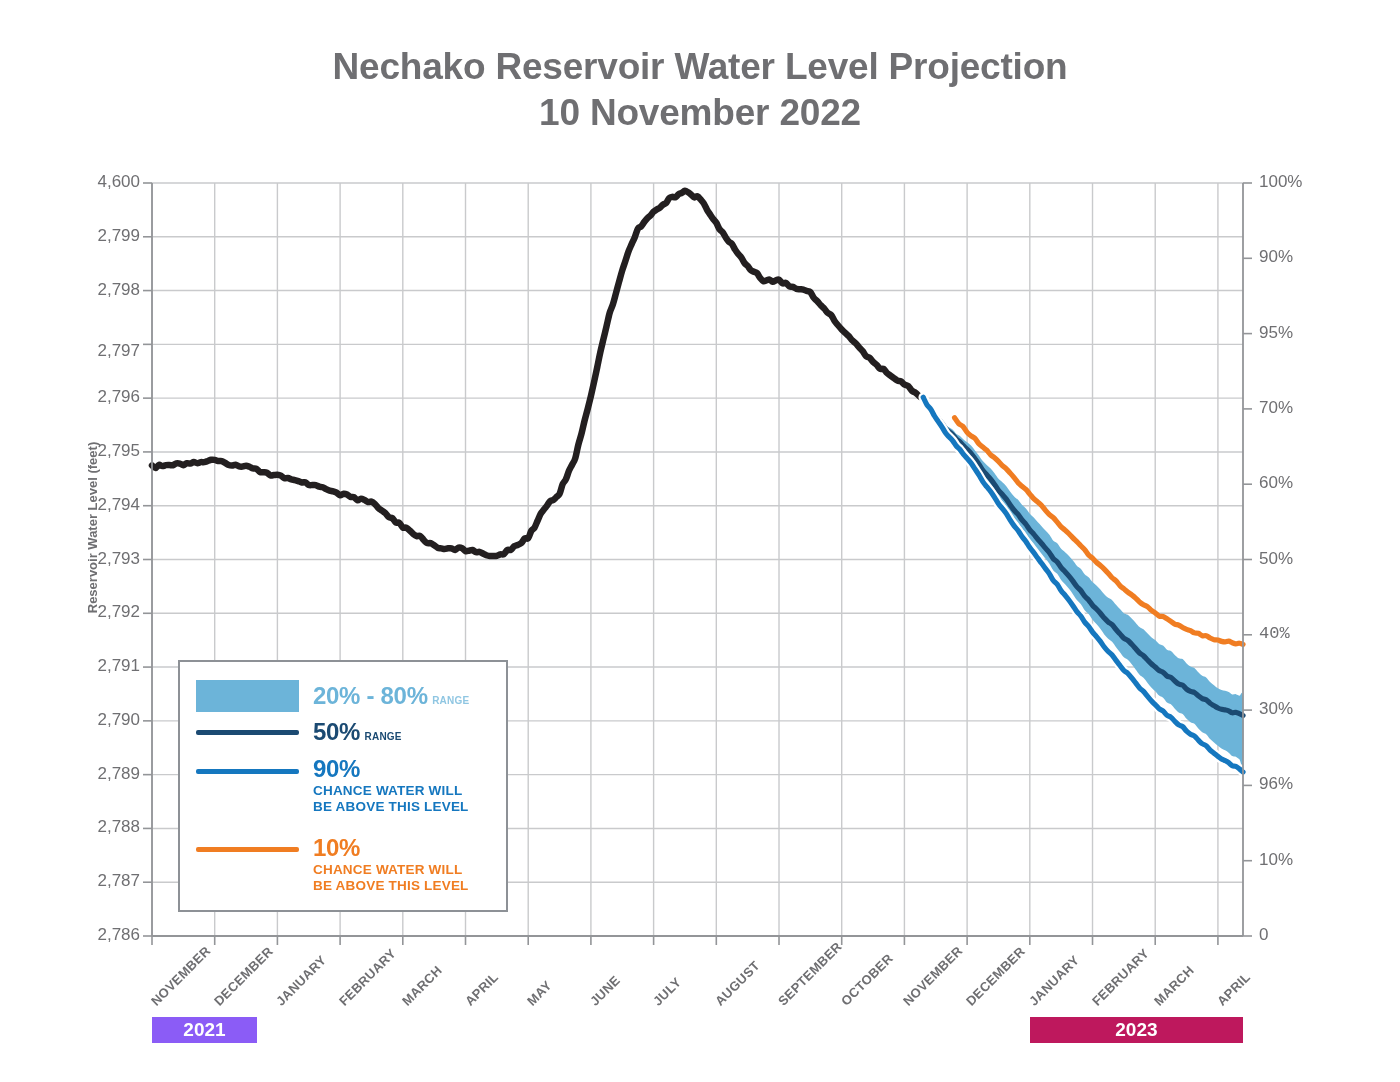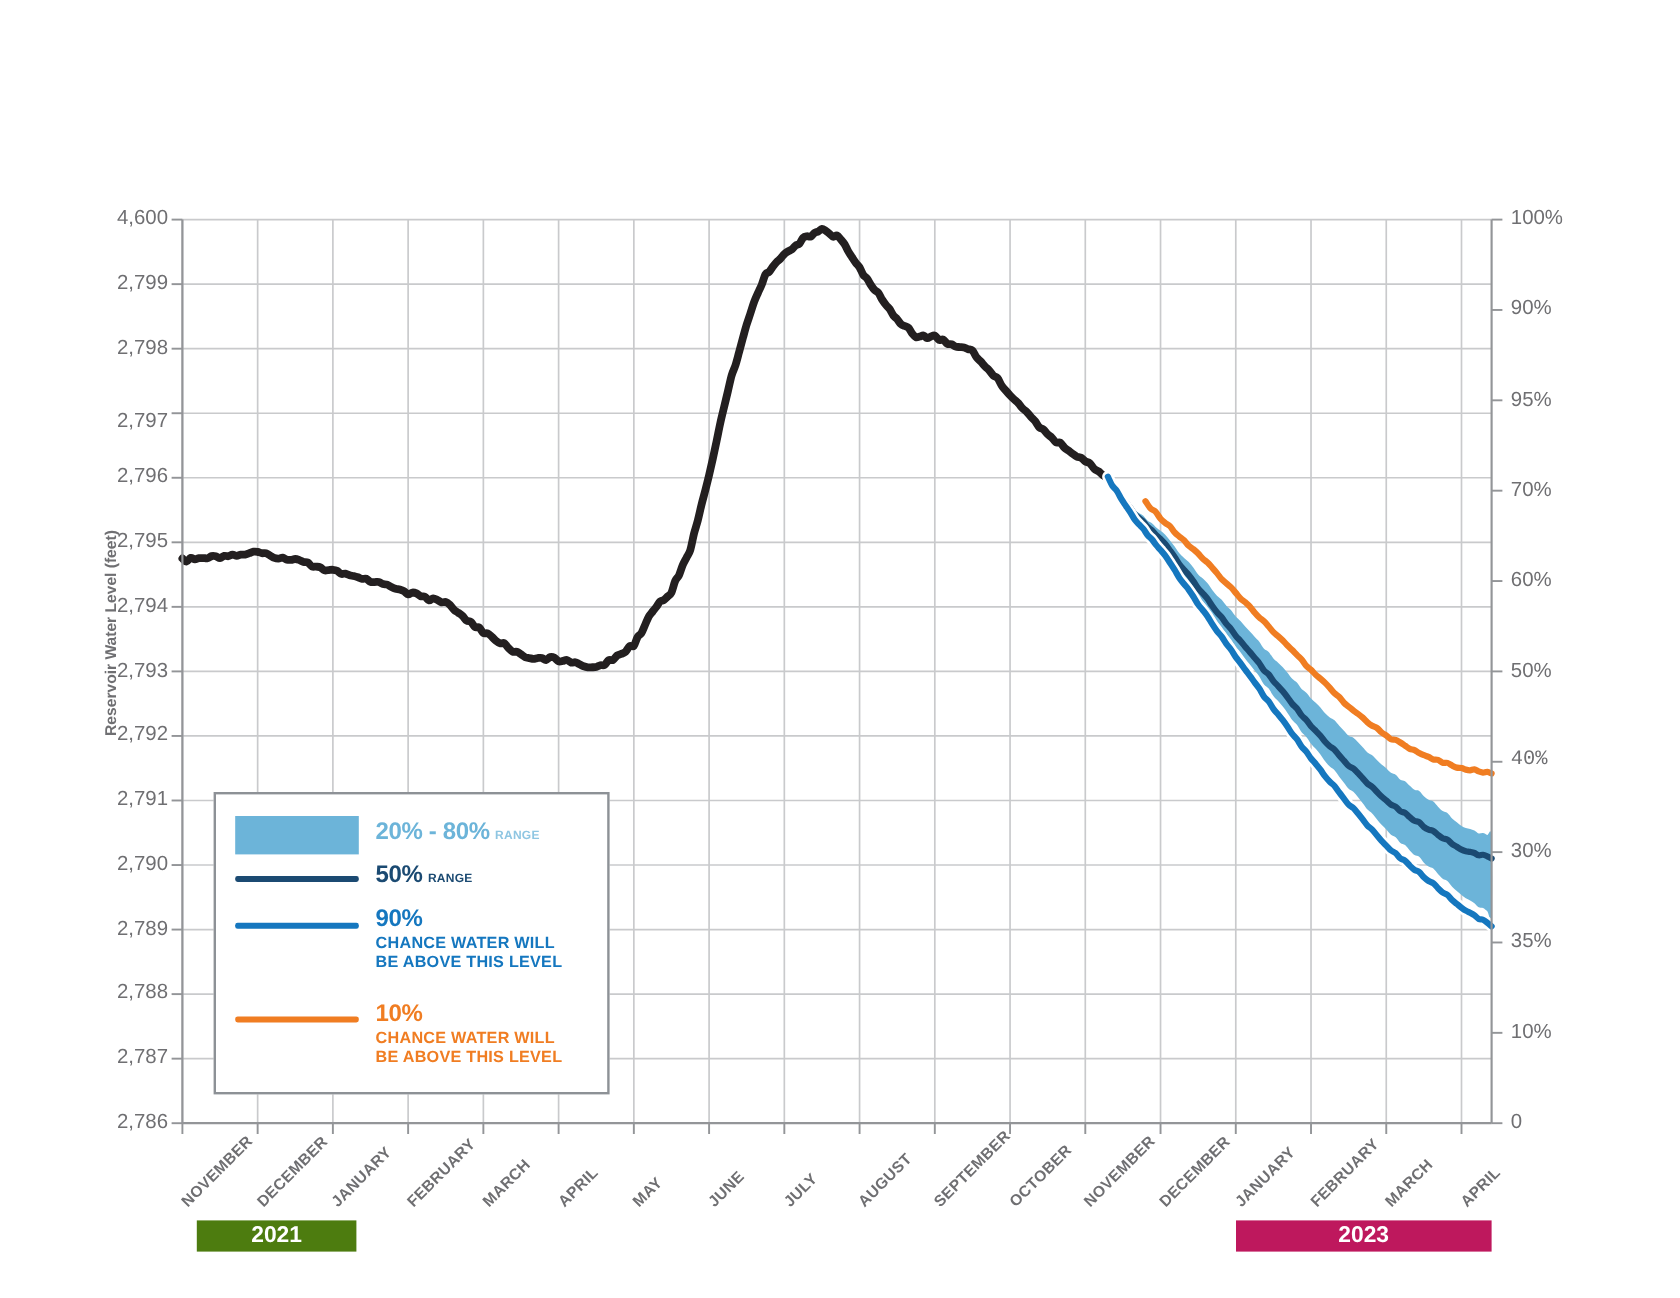--- a/index.html
+++ b/index.html
@@ -70,29 +70,33 @@
     background:#ffffff;
     border:2px solid #8d9196;
     box-sizing:border-box;
   }
   .lg-swatch-band{
     position:absolute;left:16px;top:18px;
     width:103px;height:32px;background:#6cb4d9;
   }
   .lg-line{position:absolute;left:16px;height:5px;border-radius:2px;}
   .lg-text{position:absolute;left:133px;}
-  .lg-big{font-size:20px;font-weight:bold;letter-spacing:-0.3px;}
+  .lg-big{font-size:24px;font-weight:bold;letter-spacing:-0.3px;}
   .lg-small{font-size:10px;font-weight:bold;letter-spacing:0.2px;}
   .lg-sub{font-size:13.5px;font-weight:bold;line-height:16px;letter-spacing:0.2px;}
 </style>
 </head>
 <body>
 
 <div id="root">
 
+  <div class="title-block">
+    <div class="title-line">Nechako Reservoir Water Level Projection</div>
+    <div class="title-line">10 November 2022</div>
+  </div>
 
   <svg class="chart-svg" width="1400" height="1082">
     <g id="grid-layer">
         <line x1="152" y1="183" x2="1243" y2="183" stroke="#c9cacc" stroke-width="1.4"></line>
         <line x1="152" y1="236.78571428571422" x2="1243" y2="236.78571428571422" stroke="#c9cacc" stroke-width="1.4"></line>
         <line x1="152" y1="290.57142857142856" x2="1243" y2="290.57142857142856" stroke="#c9cacc" stroke-width="1.4"></line>
         <line x1="152" y1="344.3571428571429" x2="1243" y2="344.3571428571429" stroke="#c9cacc" stroke-width="1.4"></line>
         <line x1="152" y1="398.1428571428571" x2="1243" y2="398.1428571428571" stroke="#c9cacc" stroke-width="1.4"></line>
         <line x1="152" y1="451.9285714285714" x2="1243" y2="451.9285714285714" stroke="#c9cacc" stroke-width="1.4"></line>
         <line x1="152" y1="505.7142857142857" x2="1243" y2="505.7142857142857" stroke="#c9cacc" stroke-width="1.4"></line>
@@ -207,21 +211,21 @@
     </div>
   <div id="y2tick-layer">
       <div class="y2tick" style="left: 1259px; top: 172px;">100%</div>
       <div class="y2tick" style="left: 1259px; top: 247.3px;">90%</div>
       <div class="y2tick" style="left: 1259px; top: 322.6px;">95%</div>
       <div class="y2tick" style="left: 1259px; top: 397.9px;">70%</div>
       <div class="y2tick" style="left: 1259px; top: 473.2px;">60%</div>
       <div class="y2tick" style="left: 1259px; top: 548.5px;">50%</div>
       <div class="y2tick" style="left: 1259px; top: 623.8px; font-family: Liberation Mono, monospace;">40%</div>
       <div class="y2tick" style="left: 1259px; top: 699.1px;">30%</div>
-      <div class="y2tick" style="left: 1259px; top: 774.4px;">35%</div>
+      <div class="y2tick" style="left: 1259px; top: 774.4px;">96%</div>
       <div class="y2tick" style="left: 1259px; top: 849.7px;">10%</div>
       <div class="y2tick" style="left: 1259px; top: 925px;">0</div>
     </div>
   <div id="xtick-layer">
       <div class="xtick" style="left: 148px; top: 998px;">NOVEMBER</div>
       <div class="xtick" style="left: 210.701px; top: 998px;">DECEMBER</div>
       <div class="xtick" style="left: 273.402px; top: 998px;">JANUARY</div>
       <div class="xtick" style="left: 336.103px; top: 998px;">FEBRUARY</div>
       <div class="xtick" style="left: 398.805px; top: 998px;">MARCH</div>
       <div class="xtick" style="left: 461.506px; top: 998px;">APRIL</div>
@@ -233,21 +237,21 @@
       <div class="xtick" style="left: 837.713px; top: 998px;">OCTOBER</div>
       <div class="xtick" style="left: 900.414px; top: 998px;">NOVEMBER</div>
       <div class="xtick" style="left: 963.115px; top: 998px;">DECEMBER</div>
       <div class="xtick" style="left: 1025.82px; top: 998px;">JANUARY</div>
       <div class="xtick" style="left: 1088.52px; top: 998px;">FEBRUARY</div>
       <div class="xtick" style="left: 1151.22px; top: 998px;">MARCH</div>
       <div class="xtick" style="left: 1213.92px; top: 998px;">APRIL</div>
     </div>
 
   <div class="yearbar" id="yearbar" style="left: 152px; width: 1091px;">
-      <div class="yearseg" style="left: 12px; width: 133px; background: #4d7c0f;">2021</div>
+      <div class="yearseg" style="left: 0px; width: 105px; background: #8b5cf6;">2021</div>
       <div class="yearseg" style="left: 877.816px; width: 213.184px; background: #be185d;">2023</div>
     </div>
 
   <div class="legend">
 
     <div class="lg-swatch-band"></div>
     <div class="lg-text" style="top:20px;">
       <span class="lg-big" style="color:#6cb4d9">20% - 80%</span>
       <span class="lg-small" style="color:#8fc6e2">RANGE</span>
     </div>

